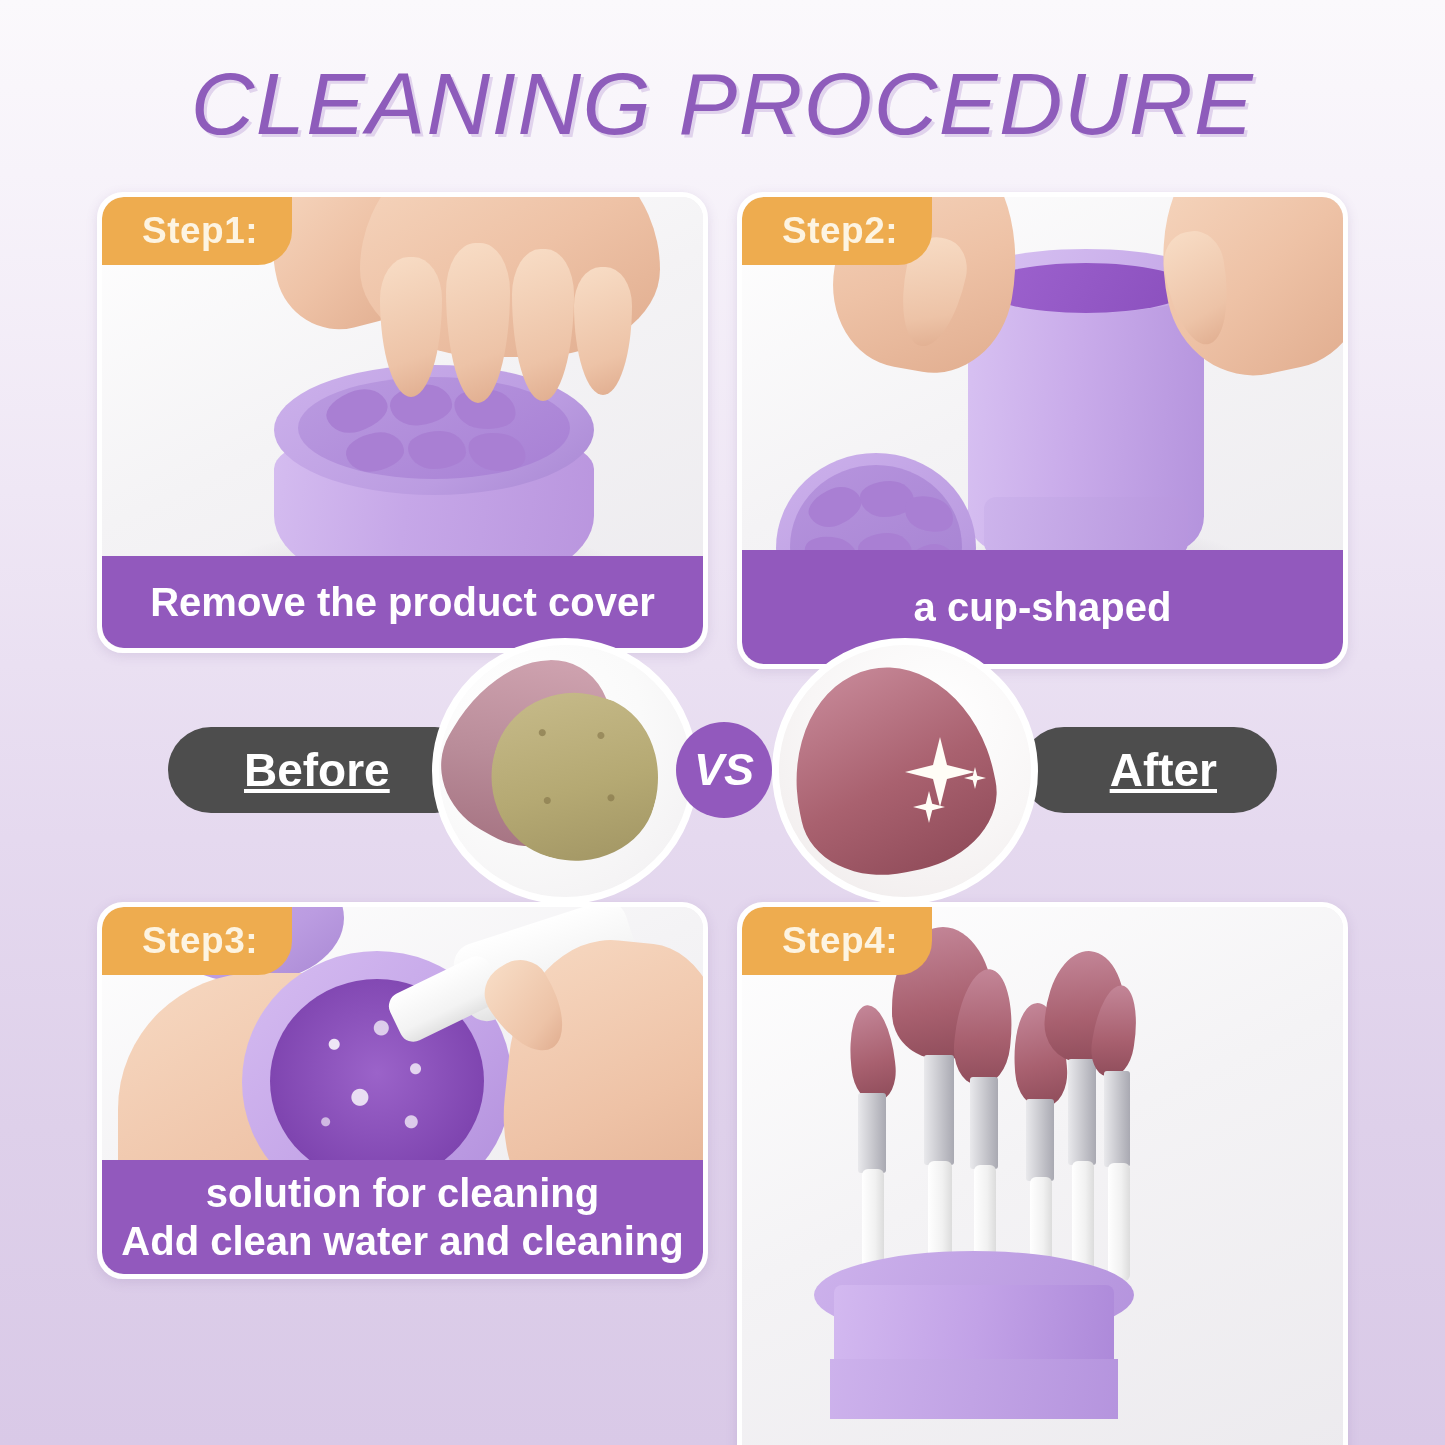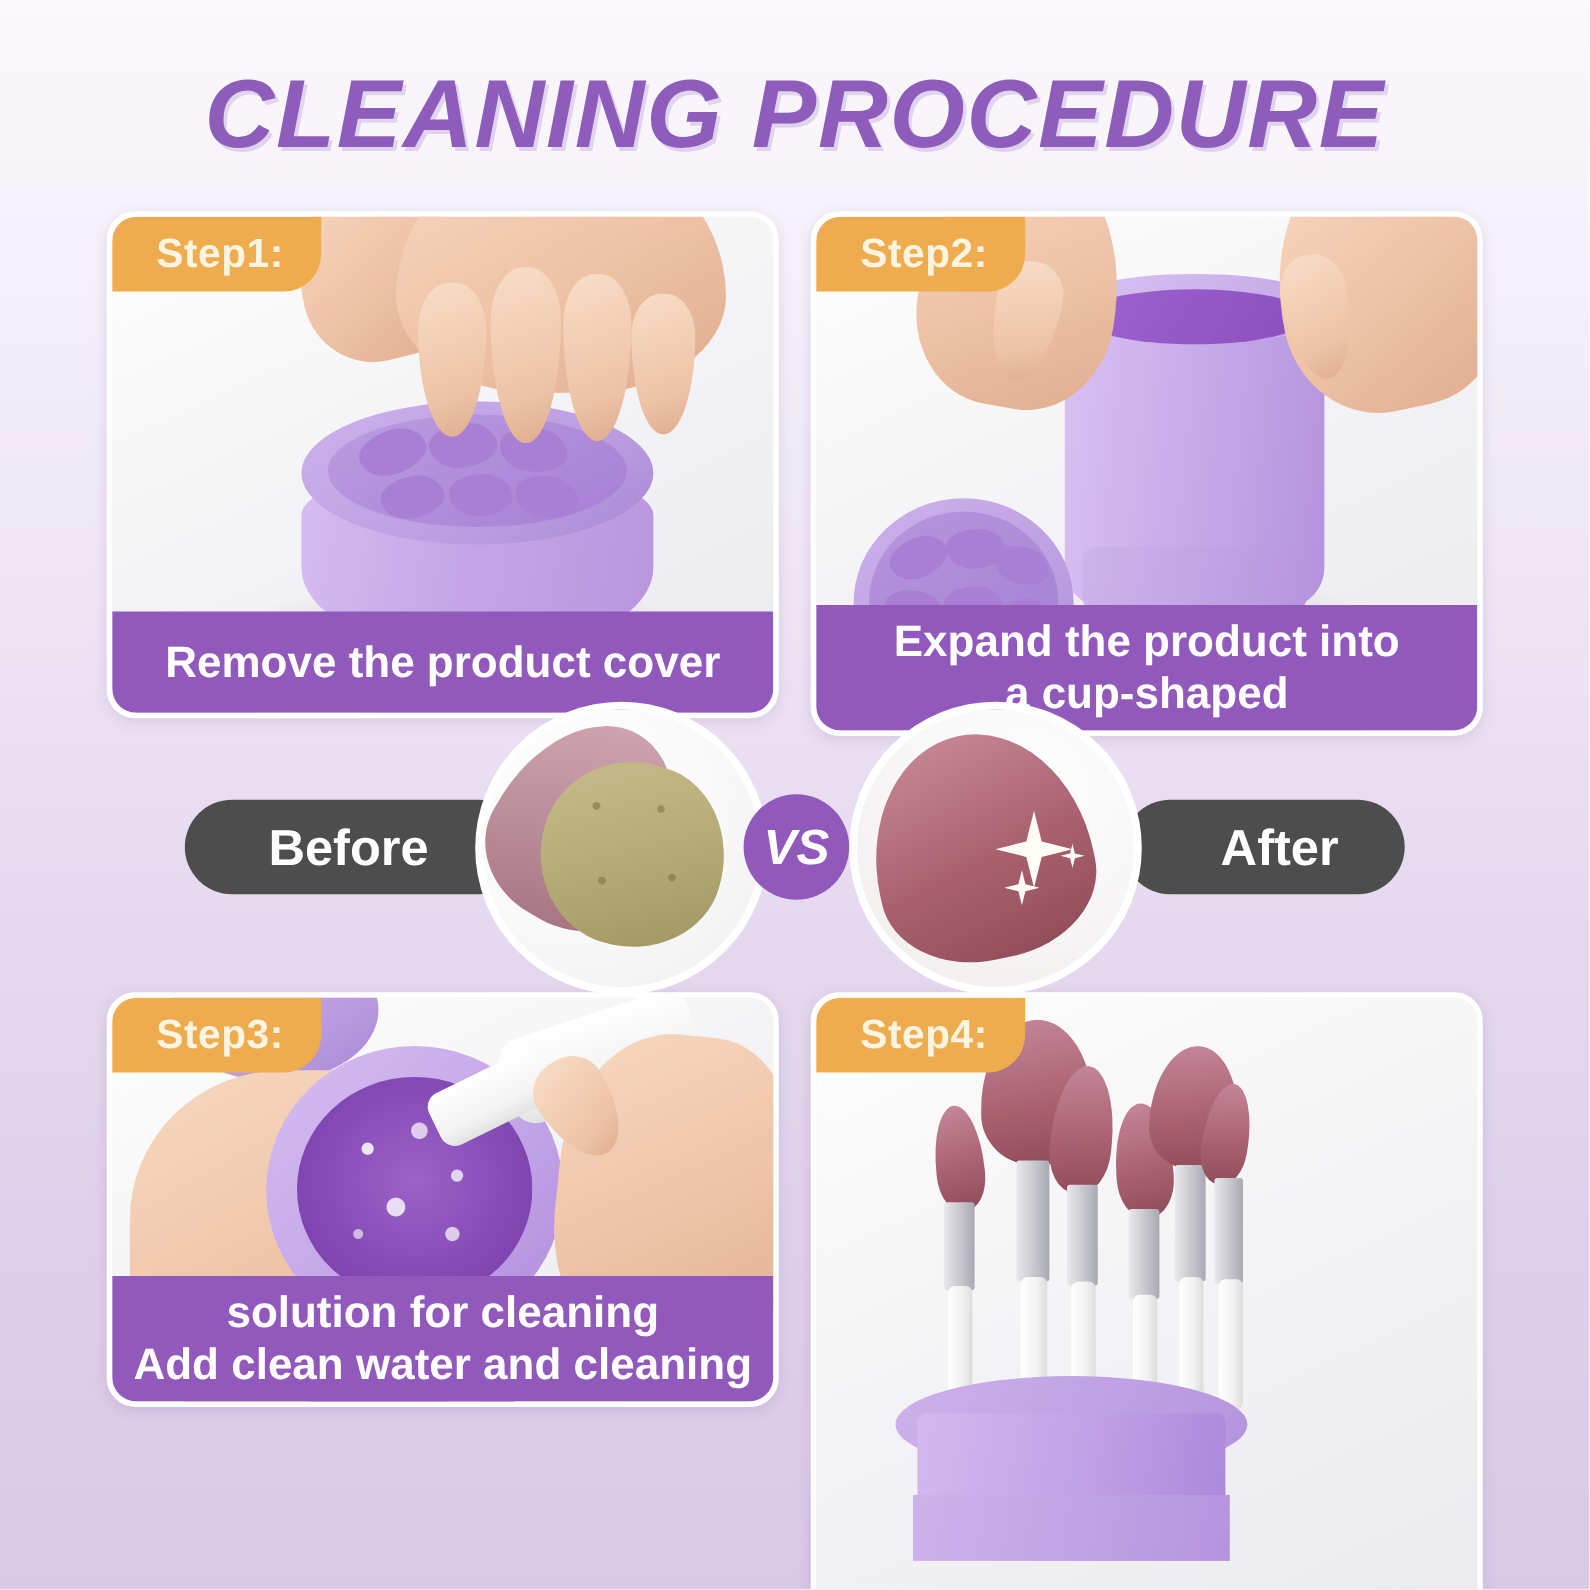--- a/index.html
+++ b/index.html
@@ -30,21 +30,21 @@
 
   
   .title {
     position: absolute;
     top: 52px;
     left: 0;
     width: 1445px;
     text-align: center;
     font-size: 88px;
     line-height: 104px;
-    font-weight: 700;
+    font-weight: 400;
     font-style: italic;
     letter-spacing: 1.5px;
     color: #8e5cbb;
     text-shadow: 3px 3px 0 rgba(140,90,185,0.22);
     white-space: nowrap;
   }
 
   
   .card {
     position: absolute;
@@ -118,20 +118,21 @@
     height: 86px;
     background: #4d4d4d;
     border-radius: 44px;
     display: flex;
     align-items: center;
     color: #ffffff;
     font-size: 46px;
     font-weight: 700;
     z-index: 7;
     box-sizing: border-box;
+    text-decoration: underline;
   }
   #pill-before {
     left: 168px;
     width: 310px;
     justify-content: flex-start;
     padding-left: 76px;
   }
   #pill-after {
     left: 1021px;
     width: 256px;
@@ -307,21 +308,20 @@
       <div class="petal" style="left:88px; top:380px; width:52px; height:34px; transform:rotate(-8deg);"></div>
       <div class="petal" style="left:140px; top:384px; width:50px; height:34px; transform:rotate(14deg);"></div>
 
       <div class="hand" style="left:96px; top:-56px; width:180px; height:230px; transform:rotate(10deg);"></div>
       <div class="hand" style="left:418px; top:-64px; width:200px; height:240px; transform:rotate(-12deg);"></div>
       <div class="finger" style="left:160px; top:40px; width:60px; height:110px; transform:rotate(12deg);"></div>
       <div class="finger" style="left:426px; top:34px; width:60px; height:114px; transform:rotate(-10deg);"></div>
     </div>
     <div class="step-tag">Step2:</div>
     <div class="caption two-line">
-      <span>Expand the product into</span>
       <span>a cup-shaped</span>
     </div>
   </div>
 
   <div class="card" id="card-step3">
     <div class="card-photo">
 
       <div class="cup-lid" style="left:52px; top:-54px; width:190px; height:130px;"></div>
 
       <div class="petal" style="left:150px; top:-44px; width:50px; height:34px; transform:rotate(14deg);"></div>

